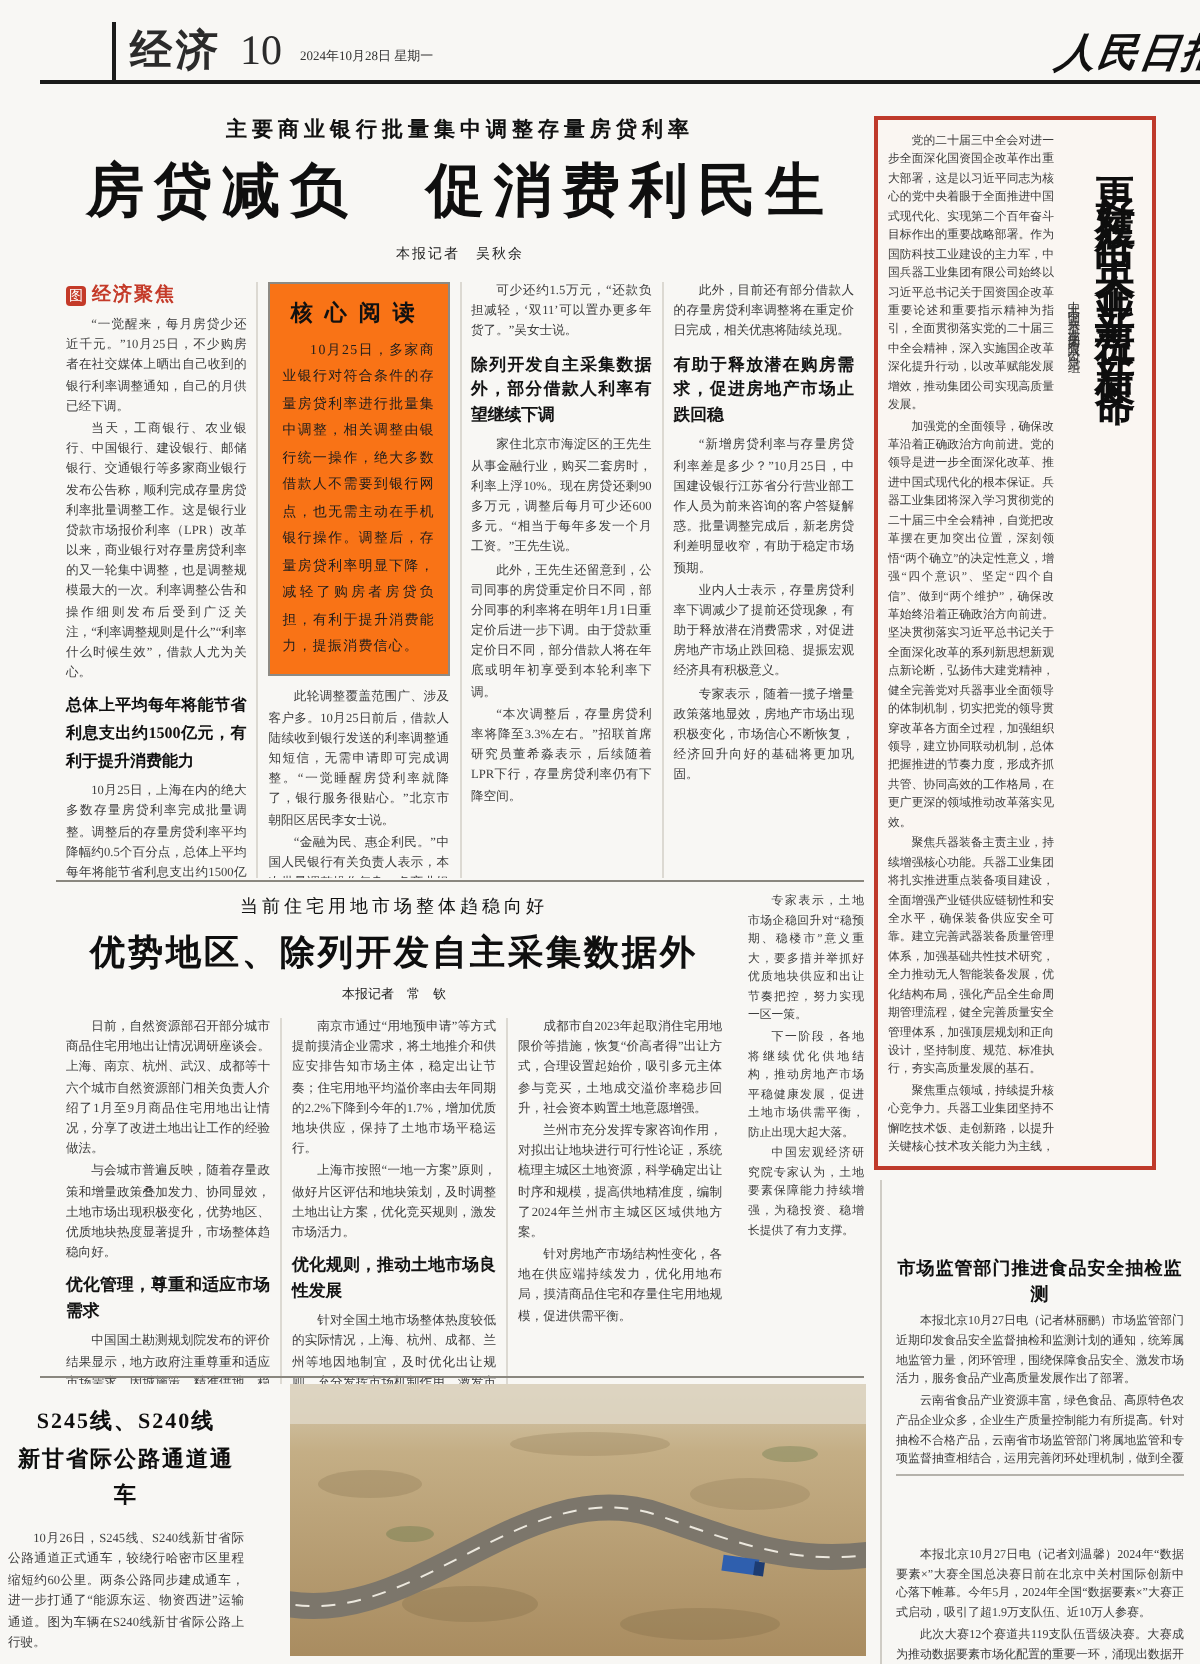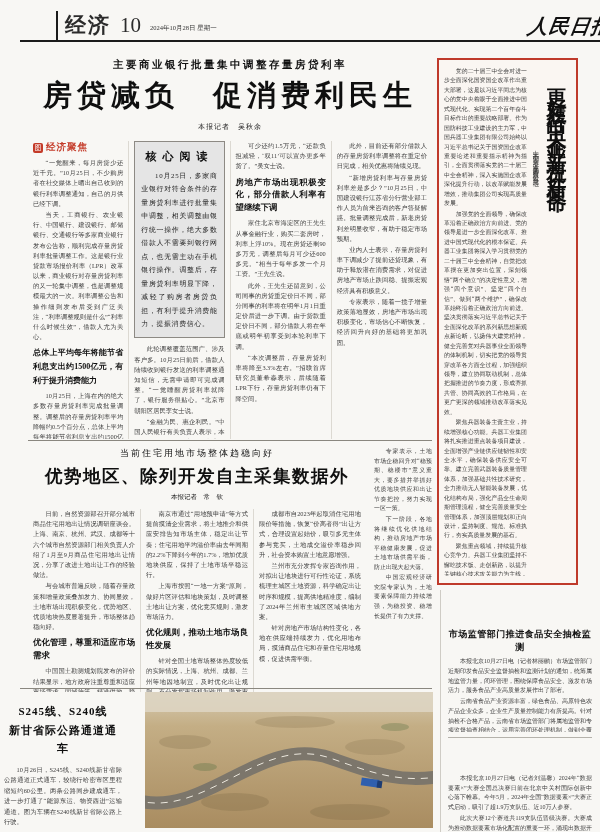--- a/index.html
+++ b/index.html
@@ -23,21 +23,21 @@
   .main-headline{text-align:center;font-size:29px;font-weight:900;letter-spacing:5px;margin-top:4px;color:#0f0f0f;}
   .byline{text-align:center;font-size:7px;margin-top:6px;color:#222;letter-spacing:1px;}
   .mcols{display:flex;margin-top:9px;height:298px;overflow:hidden;}
   .mcol{flex:1;padding:0 5px;overflow:hidden;}
   .mcol + .mcol{border-left:1px solid #dcd9d2;}
   .tagrow{display:flex;align-items:center;gap:3px;margin-bottom:4px;}
   .tagicon{width:10px;height:10px;background:#c43a28;color:#fff;font-size:7px;line-height:10px;
            text-align:center;border-radius:2px;flex:0 0 auto;}
   .taglabel{color:#c43a28;font-weight:700;font-size:9.5px;letter-spacing:1px;}
   .boldpara{font-size:8px;font-weight:700;line-height:1.7;margin:4px 0;color:#101010;text-align:justify;}
-  .corebox{border:1px solid #8d8a84;background:#e5e5e5;padding:7px 6px;margin-bottom:6px;}
+  .corebox{border:1px solid #8d8a84;background:#f97316;padding:7px 6px;margin-bottom:6px;}
   .corebox .ctitle{text-align:center;font-size:11px;font-weight:700;letter-spacing:6px;margin-bottom:5px;color:#111;}
   .corebox .ctext{font-size:6.9px;line-height:1.95;letter-spacing:0.7px;text-align:justify;text-indent:2em;color:#1d1d1d;}
   
   .soe{position:absolute;left:437px;top:58px;width:141px;height:527px;border:2px solid #bf3a2b;
        background:#faf6f2;box-sizing:border-box;padding:7px 5px;display:flex;gap:4px;overflow:hidden;}
   .soe-body{flex:1;overflow:hidden;}
   .soe-body p{font-size:5.9px;line-height:1.6;text-align:justify;margin:0 0 1px;text-indent:2em;color:#3c3c3c;}
   .soe-byline{writing-mode:vertical-rl;font-size:6.3px;letter-spacing:2px;color:#333;padding-top:78px;flex:0 0 auto;}
   .soe-title{writing-mode:vertical-rl;font-size:20px;font-weight:900;letter-spacing:8px;color:#0e0e0e;padding-top:6px;flex:0 0 auto;}
   
@@ -108,31 +108,32 @@
         </div>
         <div class="paras">
             <p>此轮调整覆盖范围广、涉及客户多。10月25日前后，借款人陆续收到银行发送的利率调整通知短信，无需申请即可完成调整。“一觉睡醒房贷利率就降了，银行服务很贴心。”北京市朝阳区居民李女士说。</p>
             <p>“金融为民、惠企利民。”中国人民银行有关负责人表示，本次批量调整操作复杂，各商业银行提前制定方案、升级系统，确保调整顺利完成。</p>
           </div>
       </div>
       <div class="mcol">
         <div class="paras">
             <p>可少还约1.5万元，“还款负担减轻，‘双11’可以置办更多年货了。”吴女士说。</p>
           </div>
-        <div class="subhead">房地产市场出现积极变化，部分借款人利率有望继续下调</div>
+        <div class="subhead">除列开发自主采集数据外，部分借款人利率有望继续下调</div>
         <div class="paras">
             <p>家住北京市海淀区的王先生从事金融行业，购买二套房时，利率上浮10%。现在房贷还剩90多万元，调整后每月可少还600多元。“相当于每年多发一个月工资。”王先生说。</p>
             <p>此外，王先生还留意到，公司同事的房贷重定价日不同，部分同事的利率将在明年1月1日重定价后进一步下调。由于贷款重定价日不同，部分借款人将在年底或明年初享受到本轮利率下调。</p>
             <p>“本次调整后，存量房贷利率将降至3.3%左右。”招联首席研究员董希淼表示，后续随着LPR下行，存量房贷利率仍有下降空间。</p>
           </div>
       </div>
       <div class="mcol">
         <div class="paras">
             <p>此外，目前还有部分借款人的存量房贷利率调整将在重定价日完成，相关优惠将陆续兑现。</p>
           </div>
+        <div class="subhead">有助于释放潜在购房需求，促进房地产市场止跌回稳</div>
         <div class="paras">
             <p>“新增房贷利率与存量房贷利率差是多少？”10月25日，中国建设银行江苏省分行营业部工作人员为前来咨询的客户答疑解惑。批量调整完成后，新老房贷利差明显收窄，有助于稳定市场预期。</p>
             <p>业内人士表示，存量房贷利率下调减少了提前还贷现象，有助于释放潜在消费需求，对促进房地产市场止跌回稳、提振宏观经济具有积极意义。</p>
             <p>专家表示，随着一揽子增量政策落地显效，房地产市场出现积极变化，市场信心不断恢复，经济回升向好的基础将更加巩固。</p>
           </div>
       </div>
     </div>
   </div>
 
   <div class="soe">

